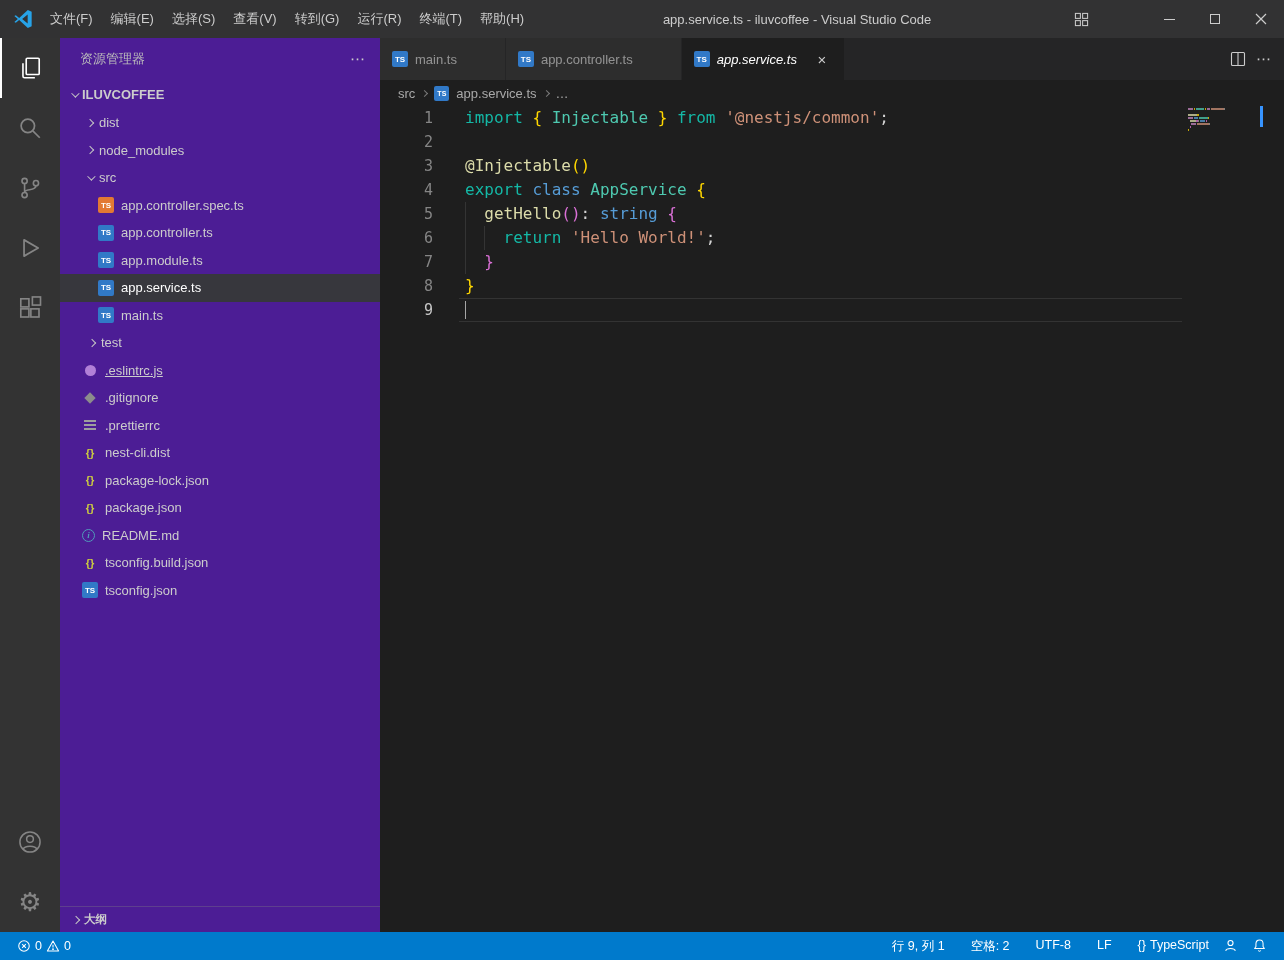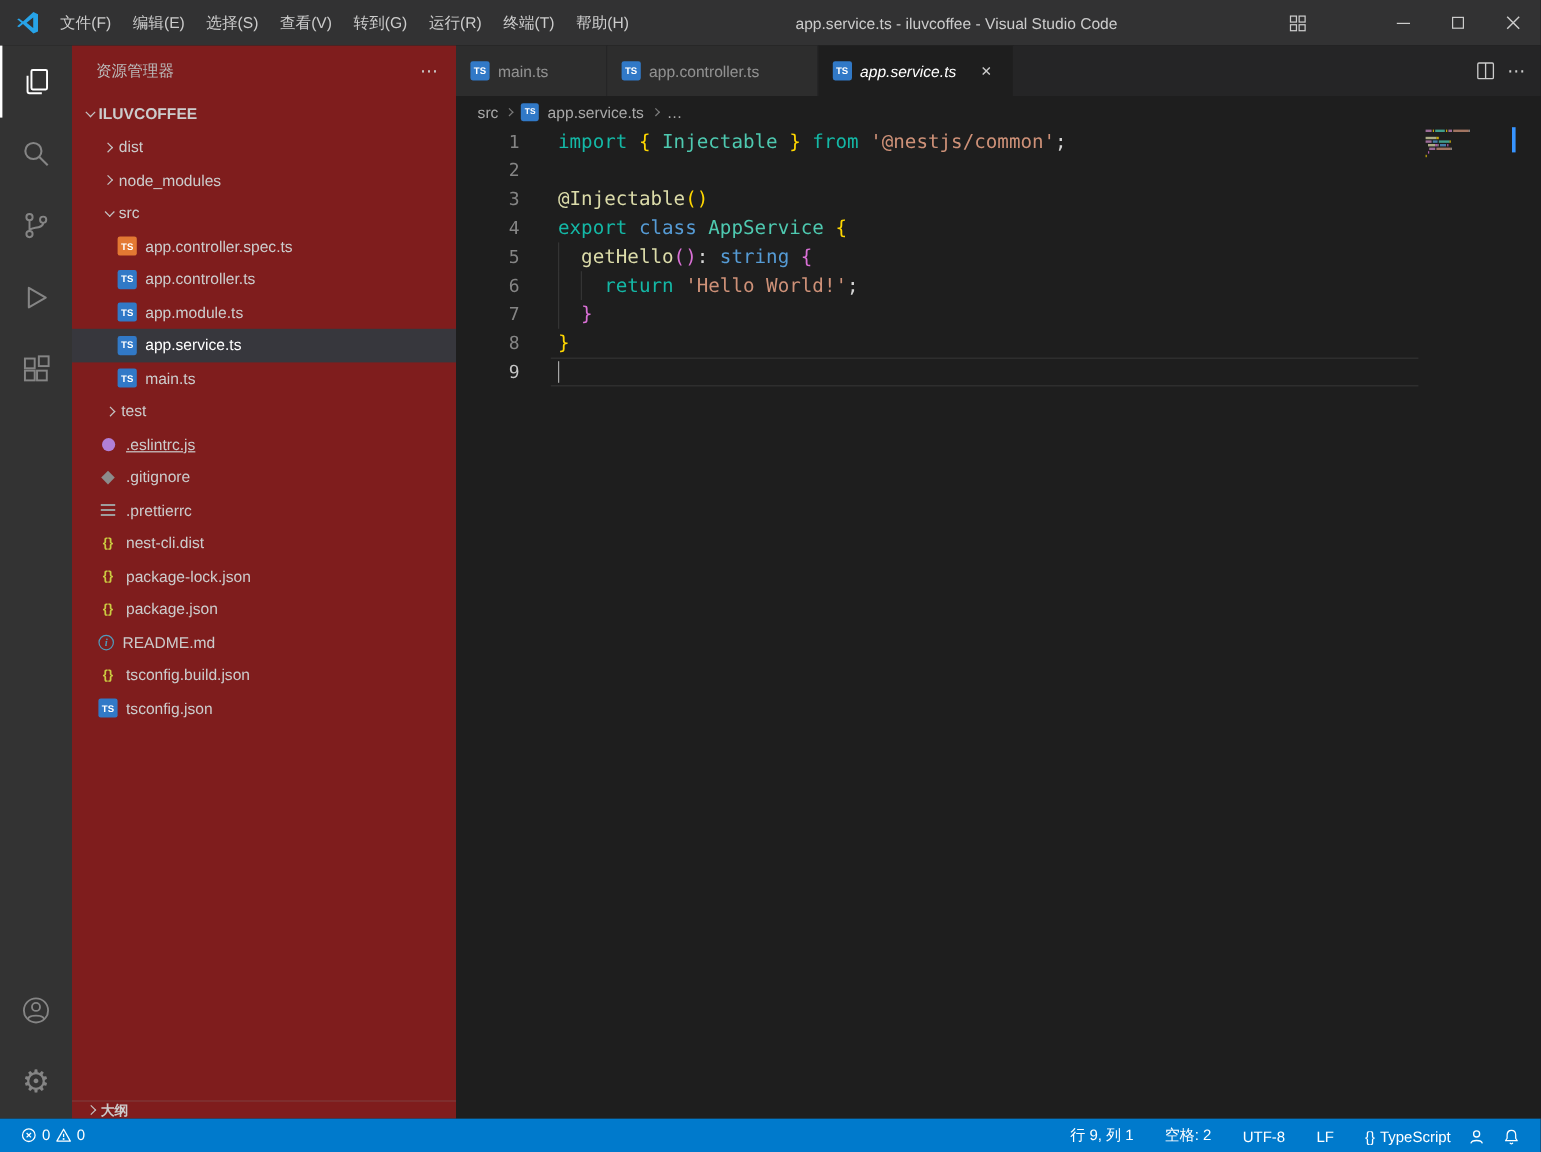--- a/index.html
+++ b/index.html
@@ -23,33 +23,33 @@
 
   
   .activitybar{width:60px;background:#333333;display:flex;flex-direction:column;flex:none}
   .ab-item{height:60px;display:flex;align-items:center;justify-content:center;color:#858585;position:relative;cursor:pointer}
   .ab-item.active{color:#fff}
   .ab-item.active::before{content:'';position:absolute;left:0;top:0;bottom:0;width:2px;background:#fff}
   .ab-bottom{margin-top:auto}
   .gear-glyph{font-size:26px;line-height:1;font-family:"DejaVu Sans",sans-serif}
 
   
-  .sidebar{width:320px;background:#7f1d1d;display:flex;flex-direction:column;flex:none;font-size:13px}
+  .sidebar{width:320px;background:#4c1d95;display:flex;flex-direction:column;flex:none;font-size:13px}
   .sidebar-header{height:42px;display:flex;align-items:center;padding:0 14px 0 20px;color:#bbb;flex:none}
   .sidebar-header .spacer{flex:1}
   .more-dots{font-size:15px;letter-spacing:1px;cursor:pointer;color:#ccc}
   .tree-root-row{height:29px;display:flex;align-items:center;padding-left:6px;font-weight:bold;cursor:pointer;flex:none}
   .tree{flex:1;overflow:hidden}
   .tree-row{height:27.5px;display:flex;align-items:center;cursor:pointer;color:#cccccc;white-space:nowrap}
   .tree-row.selected{background:#37373d;color:#fff}
   .tree-label{margin-left:1px}
   .chev{width:16px;height:16px;display:inline-flex;align-items:center;justify-content:center;flex:none}
   .chev::before{content:'';width:5px;height:5px;border-right:1.4px solid #c5c5c5;border-bottom:1.4px solid #c5c5c5;transform:rotate(-45deg)}
   .chev.open::before{transform:rotate(45deg) translateY(-2px)}
-  .outline-row{height:15px;border-top:1px solid rgba(128,128,128,.35);display:flex;align-items:center;padding-left:8px;font-weight:bold;font-size:11.5px;flex:none;cursor:pointer}
+  .outline-row{height:26px;border-top:1px solid rgba(128,128,128,.35);display:flex;align-items:center;padding-left:8px;font-weight:bold;font-size:11.5px;flex:none;cursor:pointer}
 
   
   .ficon{width:16px;height:16px;margin-right:6px;flex:none;display:inline-flex;align-items:center;justify-content:center;font-weight:bold;font-size:8px}
   .f-ts,.f-tsconfig{background:#3179c7;color:#fff;border-radius:2px}
   .f-ts-orange{background:#e37933;color:#fff;border-radius:2px}
   .f-json{color:#cbcb41;font-size:11px}
   .f-info{color:#519aba;border:1.2px solid #519aba;border-radius:50%;width:13px;height:13px;font-size:9px;font-style:italic;font-family:"Liberation Serif",serif}
   .f-eslint::before{content:'';width:11px;height:11px;border-radius:50%;background:#b180d7}
   .f-git::before{content:'';width:8px;height:8px;background:#8c8c8c;transform:rotate(45deg)}
   .f-prettier::before{content:'';width:12px;height:11px;background:repeating-linear-gradient(to bottom,#9e9e9e 0 2px,transparent 2px 4px)}
@@ -87,21 +87,21 @@
   .mini-line span{height:100%;flex:none}
   .m-pl{background:rgba(212,212,212,.55)}.m-kw{background:rgba(197,134,192,.75)}
   .m-kw2{background:rgba(86,156,214,.75)}.m-cls{background:rgba(78,201,176,.75)}
   .m-fn{background:rgba(220,220,170,.75)}.m-str{background:rgba(206,145,120,.75)}
   .m-b1{background:rgba(255,215,0,.75)}.m-b2{background:rgba(218,112,214,.75)}.m-sp{background:transparent}
   .overview-cursor{position:absolute;top:0;right:21px;width:3px;height:21px;background:#3794ff}
 
   
   .statusbar{height:28px;background:#007acc;display:flex;align-items:center;color:#fff;font-size:12.5px;padding:0 10px}
   .sb-item{display:flex;align-items:center;gap:4px;padding:0 7px;height:100%;cursor:pointer;white-space:nowrap}
-  .sb-right{margin-left:auto;display:flex;align-items:flex-end}
+  .sb-right{margin-left:auto;display:flex;align-items:flex-start}
   .sb-gap{width:12px}
 </style>
 </head>
 <body>
 
 <div class="titlebar">
   <span class="vscode-logo">
     <svg width="20" height="20" viewBox="0 0 24 24">
         <path fill="#27a3e8" fill-rule="evenodd" d="M17.8 1.2 L7.4 10.7 3.4 7.6 1.6 8.5 5.8 12 1.6 15.5 3.4 16.4 7.4 13.3 17.8 22.8 22.4 20.6 V3.4 Z M17.6 6.7 V17.3 L11 12 Z"></path>
       </svg>

